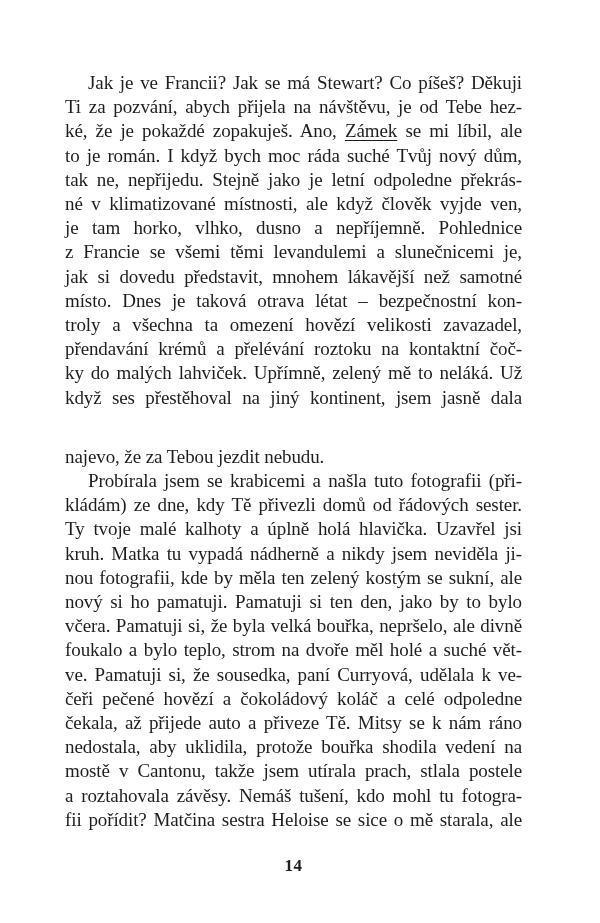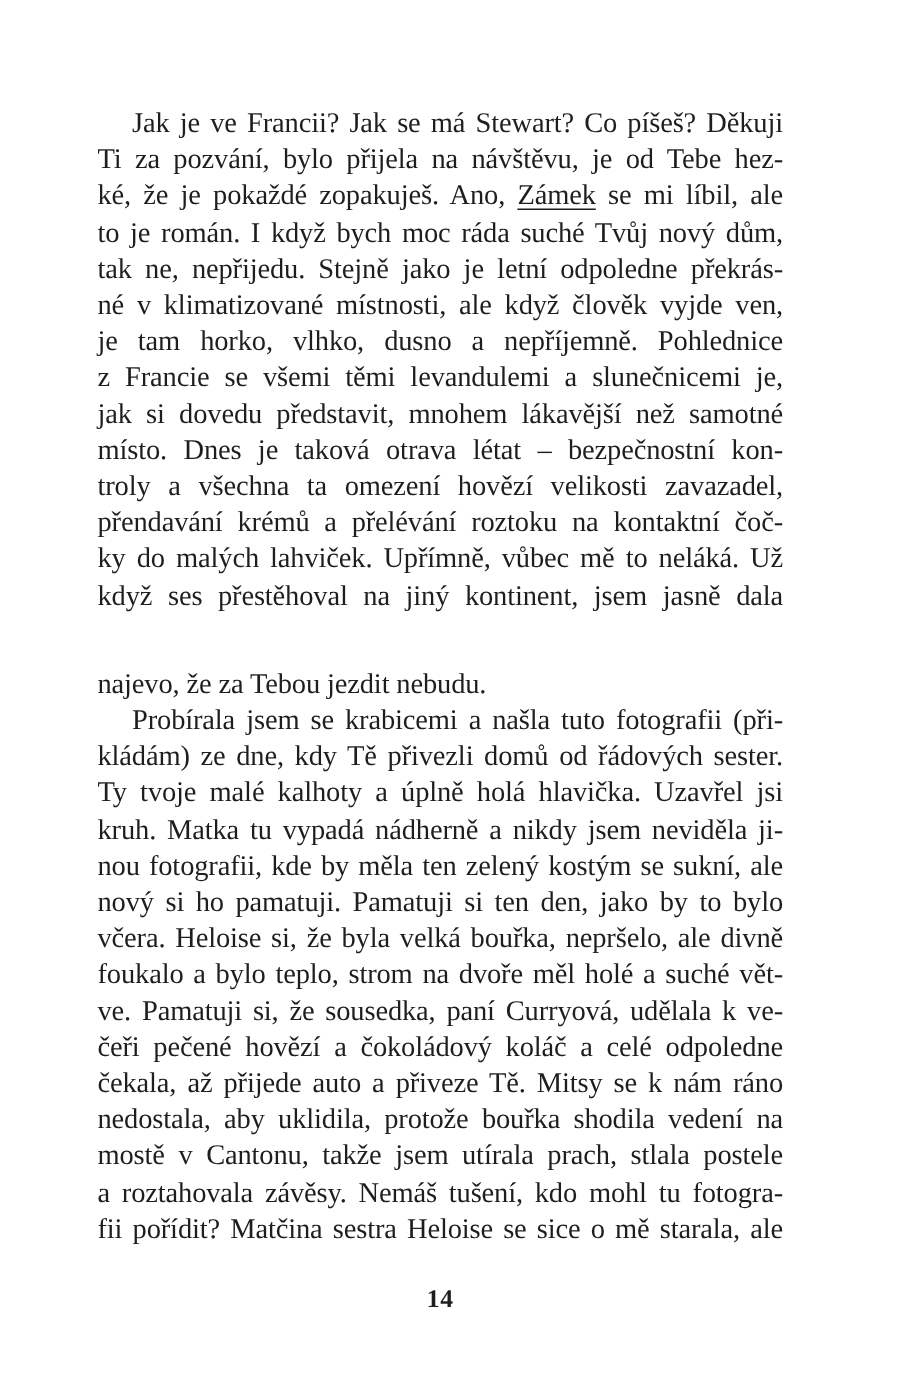--- a/index.html
+++ b/index.html
@@ -62,43 +62,43 @@
     font-weight: bold;
   }
 </style>
 </head>
 <body style="background: rgb(255, 255, 255); color: rgb(30, 30, 30);">
 
 <div class="book-page">
   <div class="text-block">
       <div class="paragraph">
         <div class="line indent">Jak je ve Francii? Jak se má Stewart? Co píšeš? Děkuji</div>
-        <div class="line">Ti za pozvání, bylo přijela na návštěvu, je od Tebe hez-</div>
+        <div class="line">Ti za pozvání, abych přijela na návštěvu, je od Tebe hez-</div>
         <div class="line">ké, že je pokaždé zopakuješ. Ano, <span class="underlined">Zámek</span> se mi líbil, ale</div>
         <div class="line">to je román. I když bych moc ráda suché Tvůj nový dům,</div>
         <div class="line">tak ne, nepřijedu. Stejně jako je letní odpoledne překrás-</div>
         <div class="line">né v klimatizované místnosti, ale když člověk vyjde ven,</div>
         <div class="line">je tam horko, vlhko, dusno a nepříjemně. Pohlednice</div>
         <div class="line">z Francie se všemi těmi levandulemi a slunečnicemi je,</div>
         <div class="line">jak si dovedu představit, mnohem lákavější než samotné</div>
         <div class="line">místo. Dnes je taková otrava létat – bezpečnostní kon-</div>
         <div class="line">troly a všechna ta omezení hovězí velikosti zavazadel,</div>
         <div class="line">přendavání krémů a přelévání roztoku na kontaktní čoč-</div>
-        <div class="line">ky do malých lahviček. Upřímně, vůbec mě to neláká. Už</div>
+        <div class="line">ky do malých lahviček. Upřímně, zelený mě to neláká. Už</div>
         <div class="line">když ses přestěhoval na jiný kontinent, jsem jasně dala</div>
         <div class="line no-justify-last">najevo, že za Tebou jezdit nebudu.</div>
       </div>
       <div class="paragraph">
         <div class="line indent">Probírala jsem se krabicemi a našla tuto fotografii (při-</div>
         <div class="line">kládám) ze dne, kdy Tě přivezli domů od řádových sester.</div>
         <div class="line">Ty tvoje malé kalhoty a úplně holá hlavička. Uzavřel jsi</div>
         <div class="line">kruh. Matka tu vypadá nádherně a nikdy jsem neviděla ji-</div>
         <div class="line">nou fotografii, kde by měla ten zelený kostým se sukní, ale</div>
         <div class="line">nový si ho pamatuji. Pamatuji si ten den, jako by to bylo</div>
-        <div class="line">včera. Heloise si, že byla velká bouřka, nepršelo, ale divně</div>
+        <div class="line">včera. Pamatuji si, že byla velká bouřka, nepršelo, ale divně</div>
         <div class="line">foukalo a bylo teplo, strom na dvoře měl holé a suché vět-</div>
         <div class="line">ve. Pamatuji si, že sousedka, paní Curryová, udělala k ve-</div>
         <div class="line">čeři pečené hovězí a čokoládový koláč a celé odpoledne</div>
         <div class="line">čekala, až přijede auto a přiveze Tě. Mitsy se k nám ráno</div>
         <div class="line">nedostala, aby uklidila, protože bouřka shodila vedení na</div>
         <div class="line">mostě v Cantonu, takže jsem utírala prach, stlala postele</div>
         <div class="line">a roztahovala závěsy. Nemáš tušení, kdo mohl tu fotogra-</div>
         <div class="line">fii pořídit? Matčina sestra Heloise se sice o mě starala, ale</div>
       </div>
     </div>

